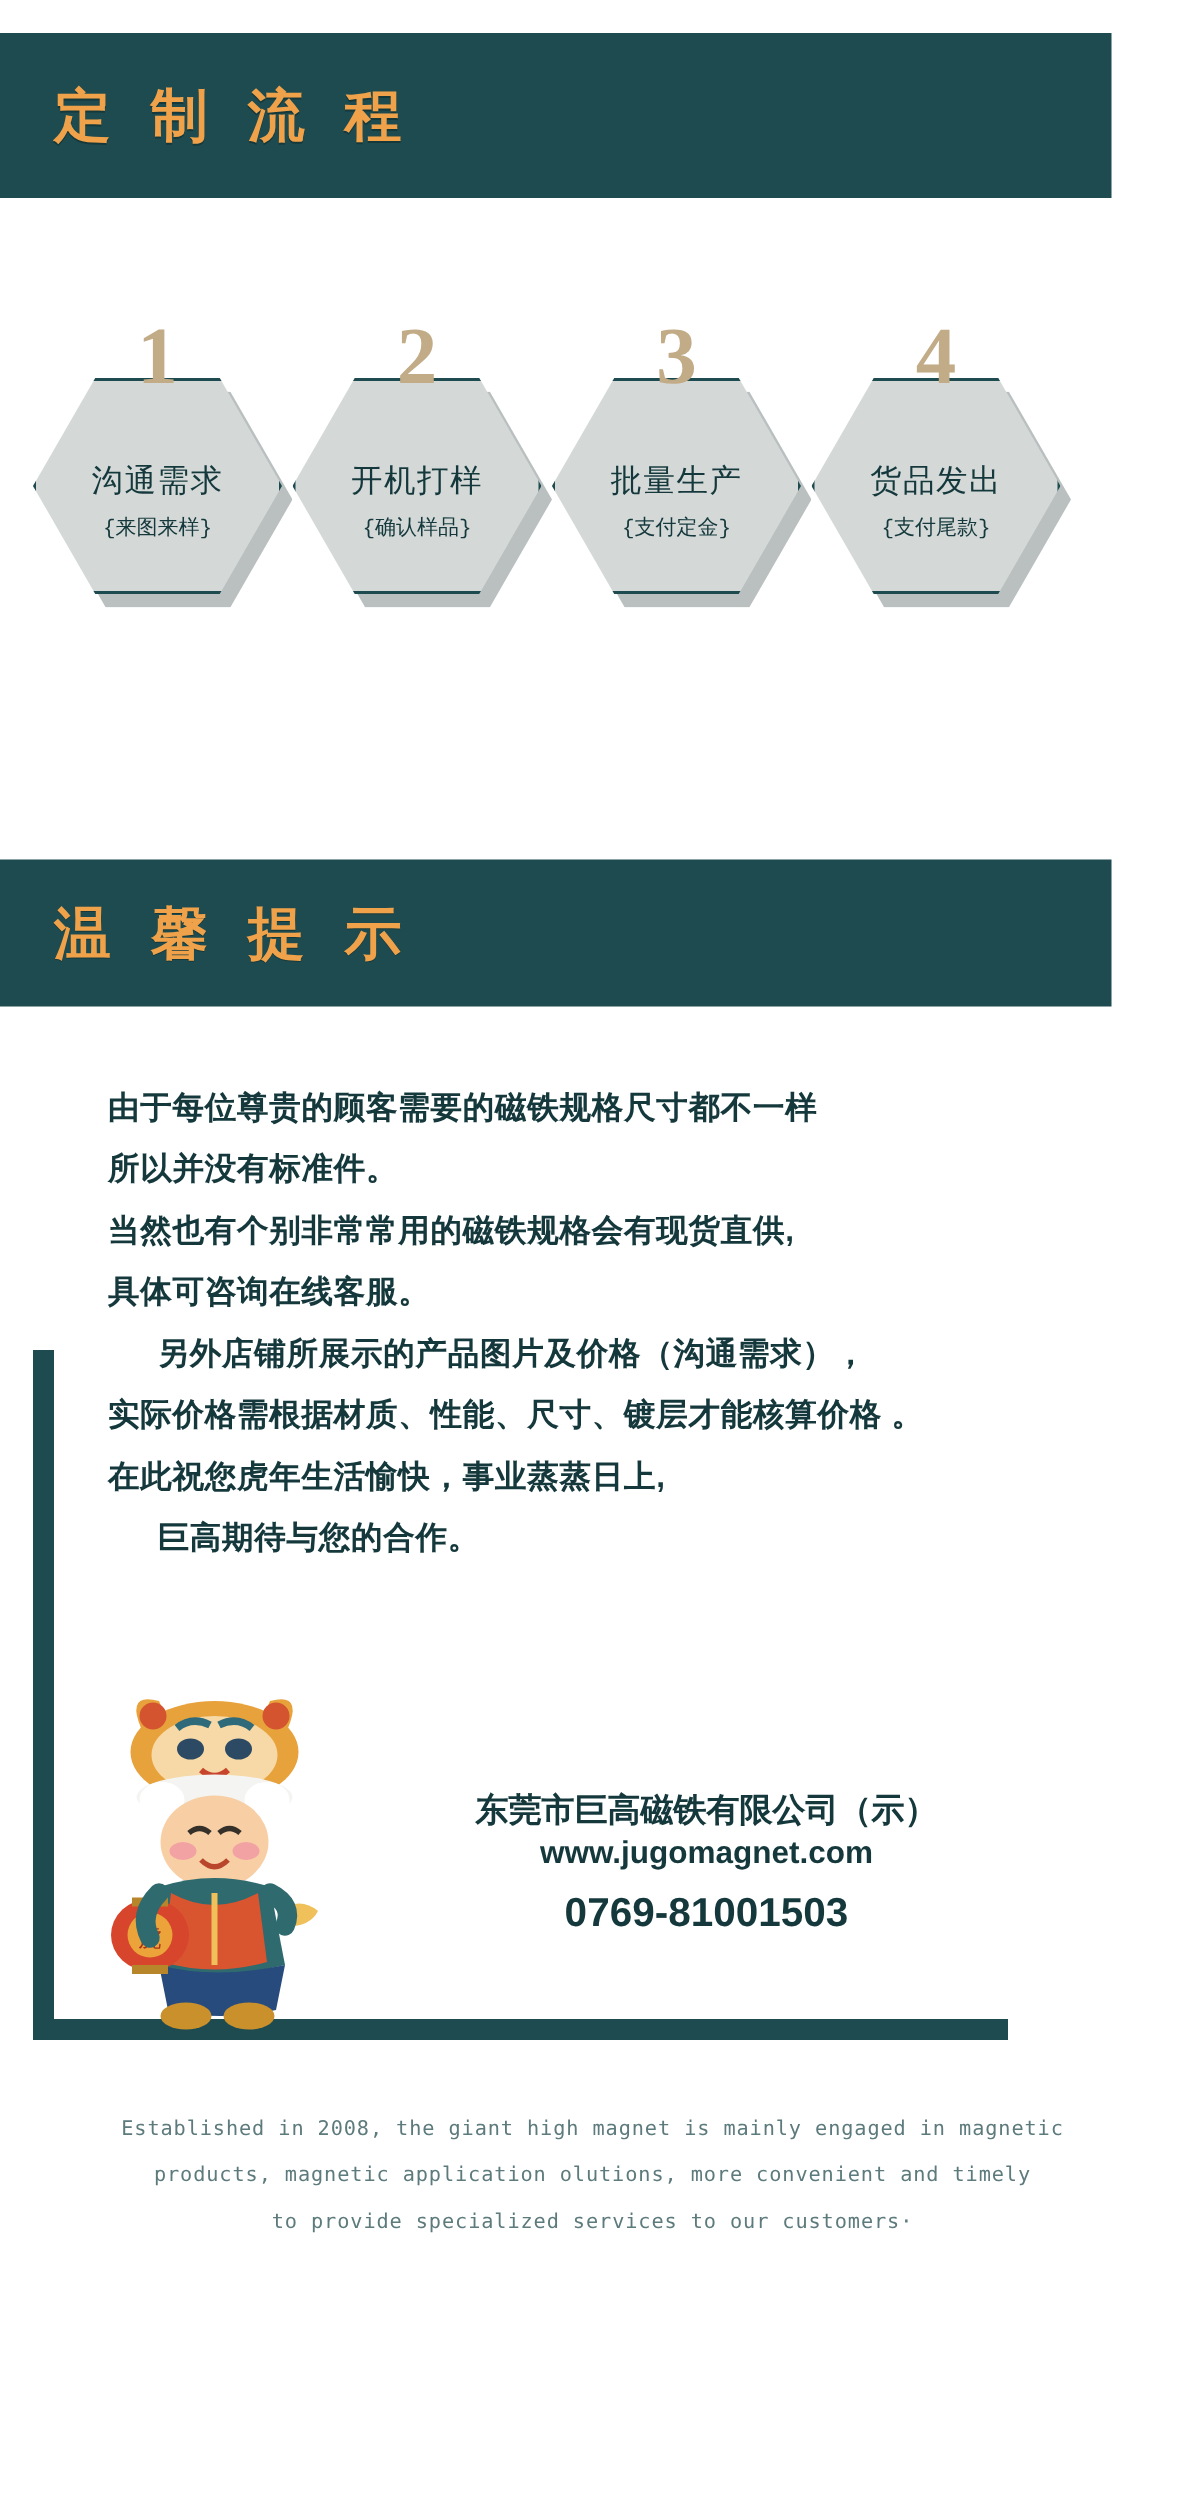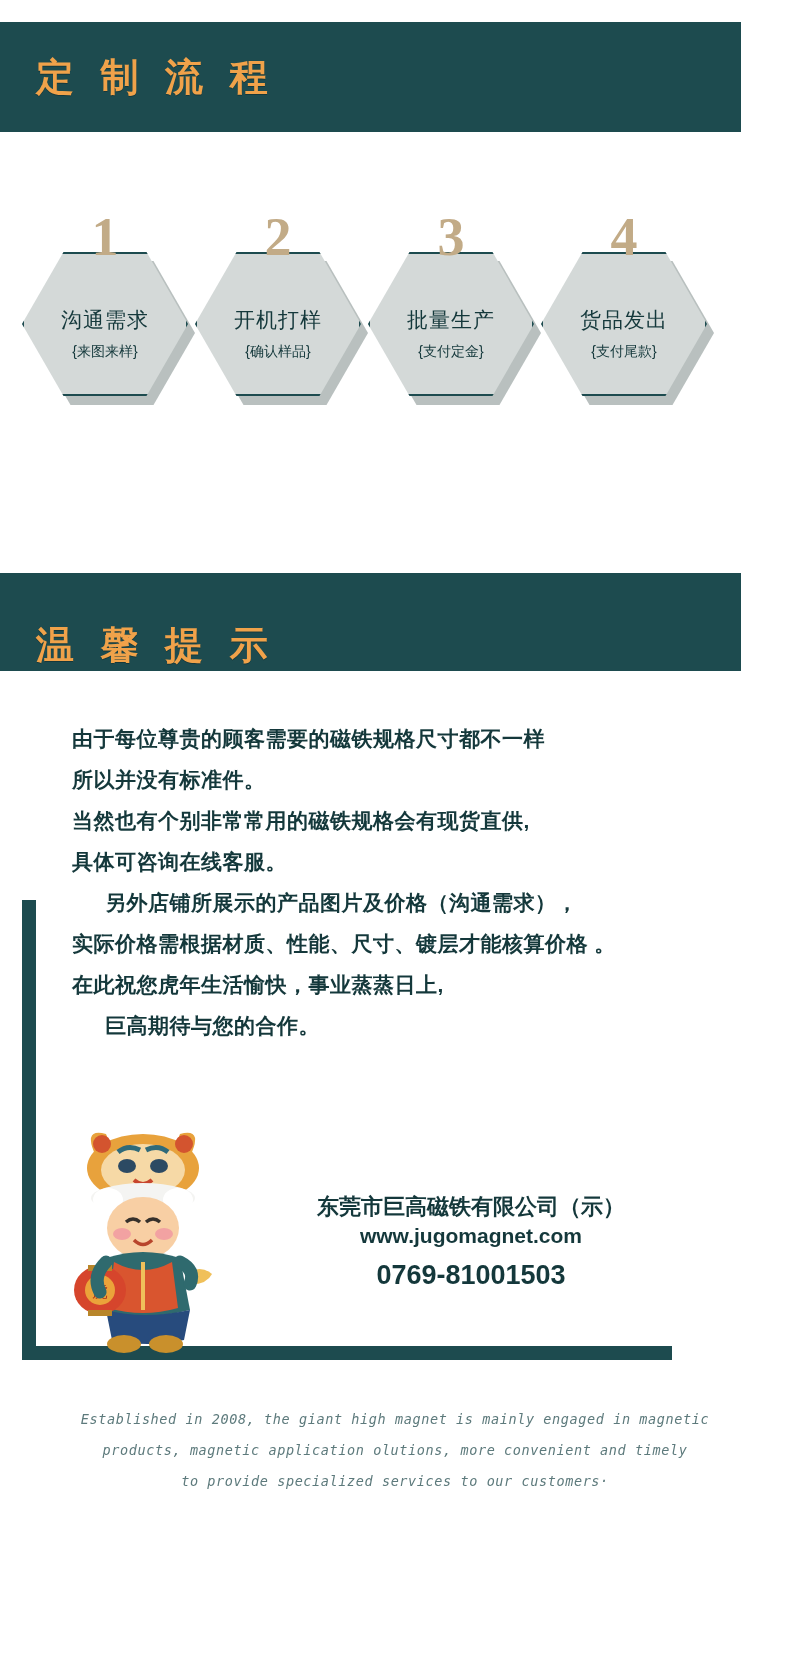--- a/index.html
+++ b/index.html
@@ -28,21 +28,21 @@
   }
   .band-title {
     color: #f0a24a;
     font-size: 38px;
     font-weight: bold;
     letter-spacing: 8px;
     margin-left: 36px;
     text-shadow: 0 1px 0 rgba(0,0,0,0.25);
   }
   #band-process { top: 22px; height: 110px; }
-  #band-notice  { top: 573px; height: 98px; align-items: flex-end; }
+  #band-notice  { top: 573px; height: 98px; }
 
   
   .steps {
     position: absolute;
     top: 200px;
     left: 0;
     width: 790px;
     height: 220px;
   }
   .step {
@@ -93,20 +93,21 @@
   .step-title {
     color: #14383b;
     font-size: 21px;
     font-weight: normal;
     letter-spacing: 1px;
   }
   .step-sub {
     color: #14383b;
     font-size: 14px;
     margin-top: 9px;
+    font-family: Liberation Mono, monospace;
   }
   .step-num {
     position: absolute;
     z-index: 3;
     top: -42px;
     left: 50%;
     transform: translateX(-50%);
     font-size: 54px;
     font-weight: bold;
     font-family: "Liberation Serif", serif;
@@ -177,21 +178,20 @@
     position: absolute;
     top: 1404px;
     left: 0;
     width: 790px;
     text-align: center;
   }
   .footer div {
     color: #5d7a7c;
     font-family: "DejaVu Sans Mono", monospace;
     font-size: 13.5px;
-    font-style: italic;
     letter-spacing: 0.6px;
     line-height: 31px;
   }
 </style>
 </head>
 <body>
 
 <div class="page">
 
   <div class="band" id="band-process">

